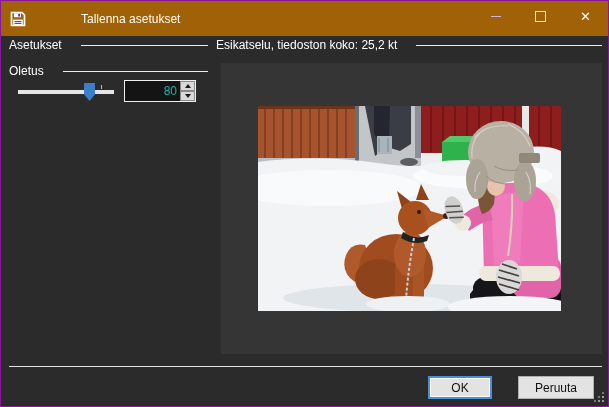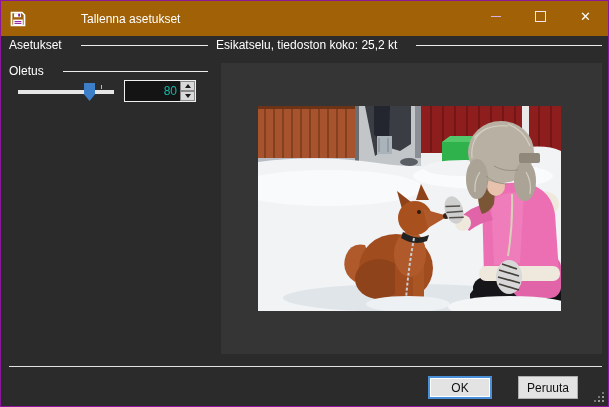--- a/index.html
+++ b/index.html
@@ -35,21 +35,21 @@
   .spin-value{flex:1;color:#14b8a6;text-align:right;line-height:20px;padding-right:3px;overflow:hidden;}
   .spin-col{width:15px;display:flex;flex-direction:column;}
   .spin-btn{flex:1;background:#d9d9d9;border:1px solid #8a8a8a;display:flex;align-items:center;justify-content:center;padding:0;}
   .arr-up{width:0;height:0;border-left:3px solid transparent;border-right:3px solid transparent;border-bottom:4px solid #1a1a1a;}
   .arr-down{width:0;height:0;border-left:3px solid transparent;border-right:3px solid transparent;border-top:4px solid #1a1a1a;}
   
   .btn{font-family:"Liberation Sans",sans-serif;font-size:12px;color:#111;cursor:default;}
   #btn-default{position:absolute;left:89px;top:116px;width:50px;height:24px;background:#e5e5e5;border:1px solid #979797;}
   #btn-ok{position:absolute;left:427px;top:375px;width:64px;height:23px;background:#e3e3e3;
     border:2px solid #4a90d8;box-shadow:inset 0 0 0 1px #ffffff;box-sizing:border-box;}
-  #btn-cancel{position:absolute;left:517px;top:375px;width:60px;height:23px;background:#e3e3e3;
+  #btn-cancel{position:absolute;left:517px;top:375px;width:76px;height:23px;background:#e3e3e3;
     border:1px solid #aeaeae;box-sizing:border-box;}
   
   .preview-panel{position:absolute;left:220px;top:62px;width:381px;height:291px;background:#353535;}
   .photo{position:absolute;left:37px;top:43px;width:303px;height:205px;overflow:hidden;}
   .photo svg{display:block;width:100%;height:100%;}
   
   .footer-sep{position:absolute;left:8px;top:365px;width:593px;height:1px;background:#e2e2e2;}
   .grip{position:absolute;right:4px;bottom:4px;width:2px;height:2px;background:#9a9a9a;
     box-shadow:-4px 0 0 #9a9a9a,0 -4px 0 #9a9a9a,-8px 0 0 #777,0 -8px 0 #777,-4px -4px 0 #777;}
 </style>

